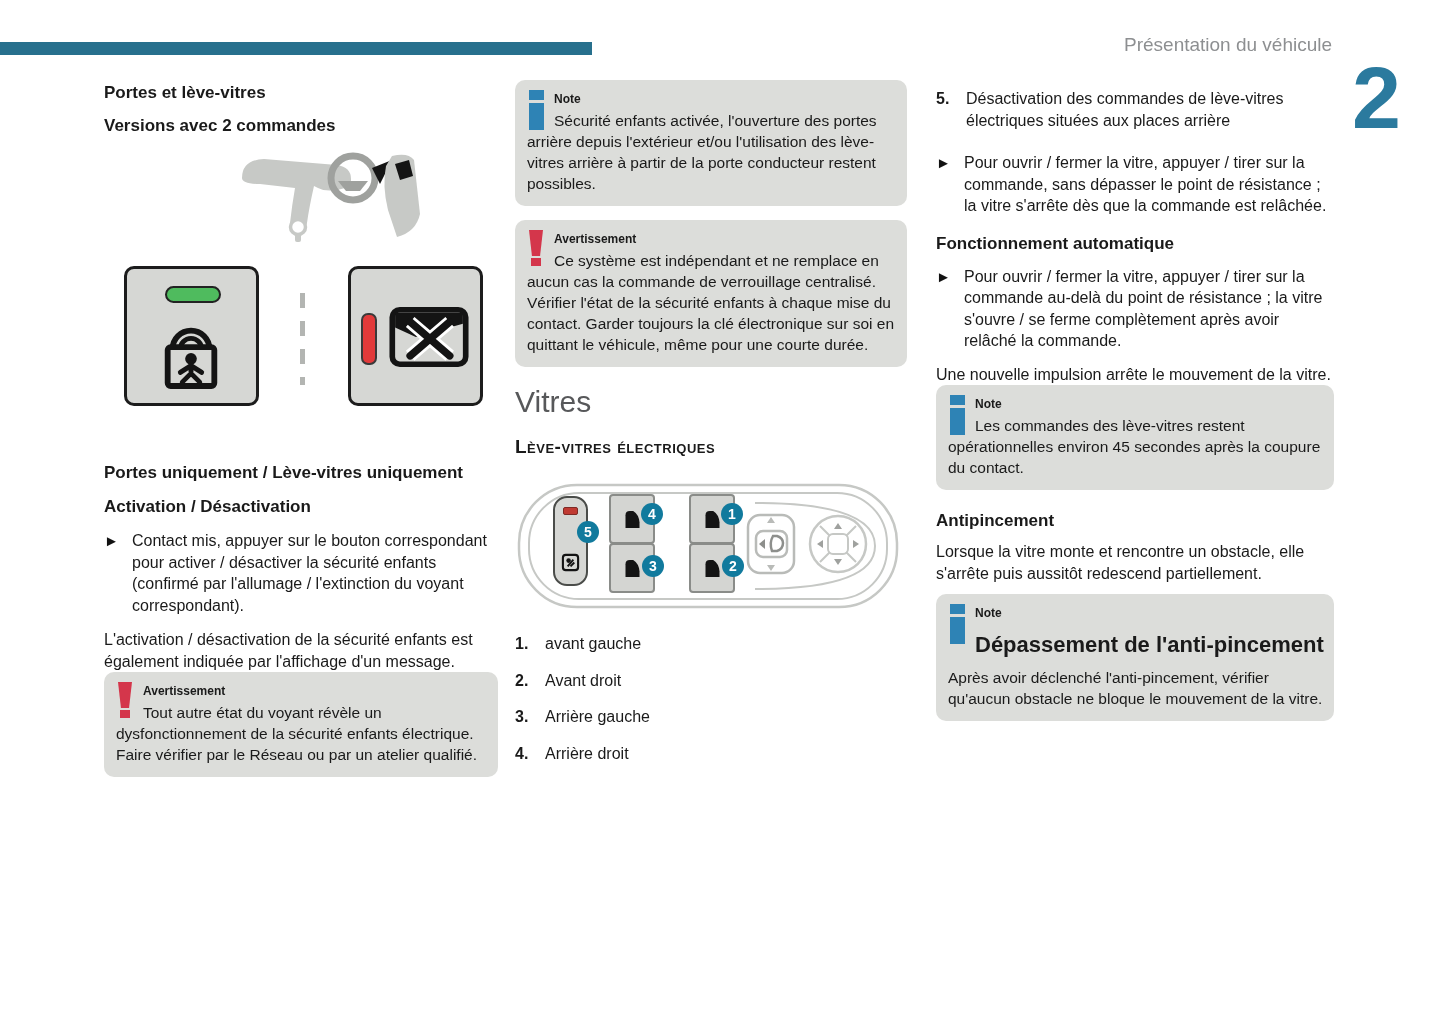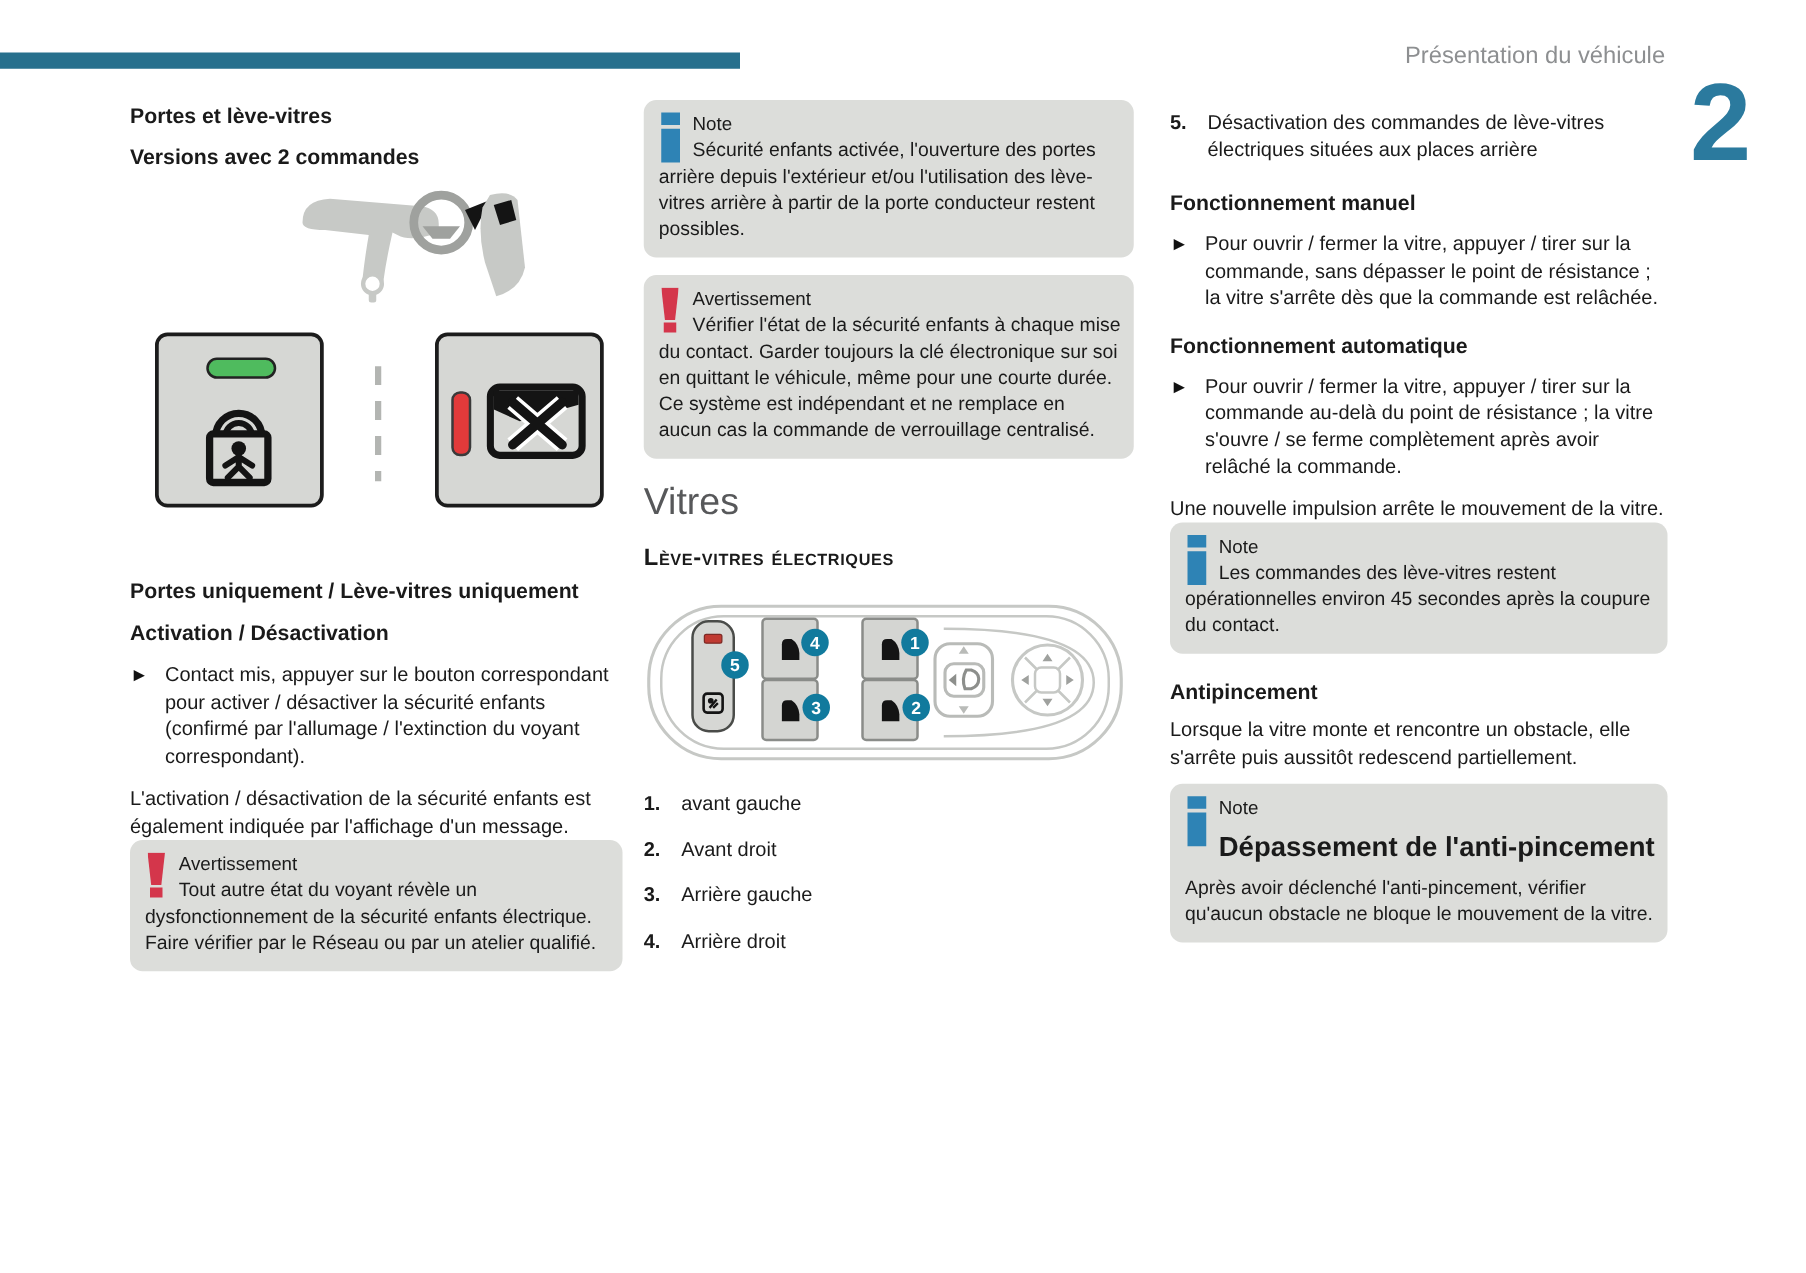--- a/index.html
+++ b/index.html
@@ -22,21 +22,21 @@
   p.body{font-size:16px;line-height:21.5px;margin:0;}
   .mb12{margin-bottom:12px}.mb14{margin-bottom:14px}
   .mb16{margin-bottom:16px}.mb20{margin-bottom:20px}
 
   .bullet-row{display:flex;margin:0 0 13px 0;}
   .bullet-arrow{flex:none;width:28px;font-size:15px;line-height:21.5px;color:#111;}
 
   
   .box{background:#dcddda;border-radius:10px;padding:9px 10px 12px 12px;
        font-size:15.5px;line-height:21px;overflow:hidden;}
-  .box-title{font-weight:normal;font-size:15px;line-height:21px;}
+  .box-title{font-weight:bold;font-size:12px;line-height:21px;}
   .box-line{margin:0;}
   .box-sub{font-weight:bold;font-size:22px;margin:10px 0 12px 0;}
   .info-icon{float:left;width:15px;height:40px;margin:1px 10px 0 2px;position:relative;}
   .info-icon::before{content:"";position:absolute;left:0;top:0;width:15px;height:10px;background:#2e83b5;}
   .info-icon::after{content:"";position:absolute;left:0;top:13px;width:15px;height:27px;background:#2e83b5;}
   .warn-icon{float:left;width:16px;height:40px;margin:1px 10px 0 1px;position:relative;}
   .warn-icon::before{content:"";position:absolute;left:1px;top:0;width:14px;height:26px;background:#d4364b;
                      clip-path:polygon(0 0,100% 0,79% 100%,21% 100%);}
   .warn-icon::after{content:"";position:absolute;left:3px;bottom:4px;width:10px;height:8px;background:#d4364b;}
 
@@ -148,22 +148,22 @@
 
     <div class="box mb14">
       <span class="info-icon"></span>
       <div class="box-title">Note</div>
       <div class="box-line">Sécurité enfants activée, l'ouverture des portes arrière depuis l'extérieur et/ou l'utilisation des lève-vitres arrière à partir de la porte conducteur restent possibles.</div>
     </div>
 
     <div class="box">
       <span class="warn-icon"></span>
       <div class="box-title">Avertissement</div>
+      <div class="box-line">Ce système est indépendant et ne remplace en aucun cas la commande de verrouillage centralisé.</div>
       <div class="box-line">Vérifier l'état de la sécurité enfants à chaque mise du contact. Garder toujours la clé électronique sur soi en quittant le véhicule, même pour une courte durée.</div>
-      <div class="box-line">Ce système est indépendant et ne remplace en aucun cas la commande de verrouillage centralisé.</div>
     </div>
 
     <div class="section-title">Vitres</div>
     <div class="caps-head">Lève-vitres électriques</div>
 
     <div class="figure2">
       <svg class="armrest-svg" viewBox="0 0 390 140">
         <rect x="4" y="8" width="378" height="122" rx="58" fill="none" stroke="#c6c8c5" stroke-width="2.5"></rect>
         <rect x="14" y="16" width="358" height="106" rx="50" fill="none" stroke="#c6c8c5" stroke-width="2"></rect>
         <path d="M240,26 Q360,26 360,69 Q360,112 240,112" fill="none" stroke="#c6c8c5" stroke-width="2"></path>
@@ -240,21 +240,20 @@
     </div>
   </div>
 
   <div class="col col3">
 
     <div class="wlist-row mb20" style="margin-bottom:21px">
       <span class="wlist-num">5.</span>
       <span>Désactivation des commandes de lève-vitres électriques situées aux places arrière</span>
     </div>
 
-    <h3 class="head">Fonctionnement manuel</h3>
     <div class="bullet-row mb16" style="margin-bottom:16px">
       <span class="bullet-arrow">►</span>
       <p class="body">Pour ouvrir / fermer la vitre, appuyer / tirer sur la commande, sans dépasser le point de résistance ; la vitre s'arrête dès que la commande est relâchée.</p>
     </div>
 
     <h3 class="head">Fonctionnement automatique</h3>
     <div class="bullet-row mb12" style="margin-bottom:12px">
       <span class="bullet-arrow">►</span>
       <p class="body">Pour ouvrir / fermer la vitre, appuyer / tirer sur la commande au-delà du point de résistance ; la vitre s'ouvre / se ferme complètement après avoir relâché la commande.</p>
     </div>

